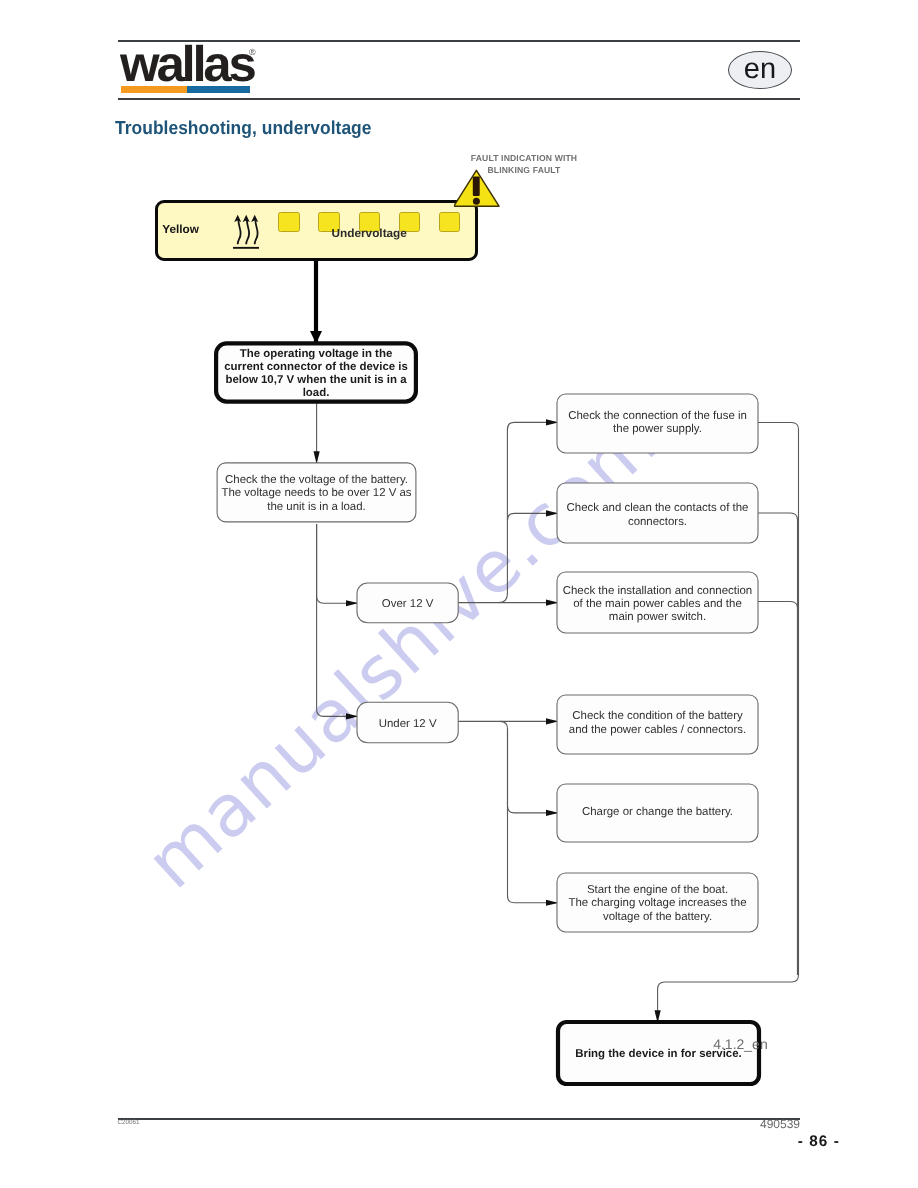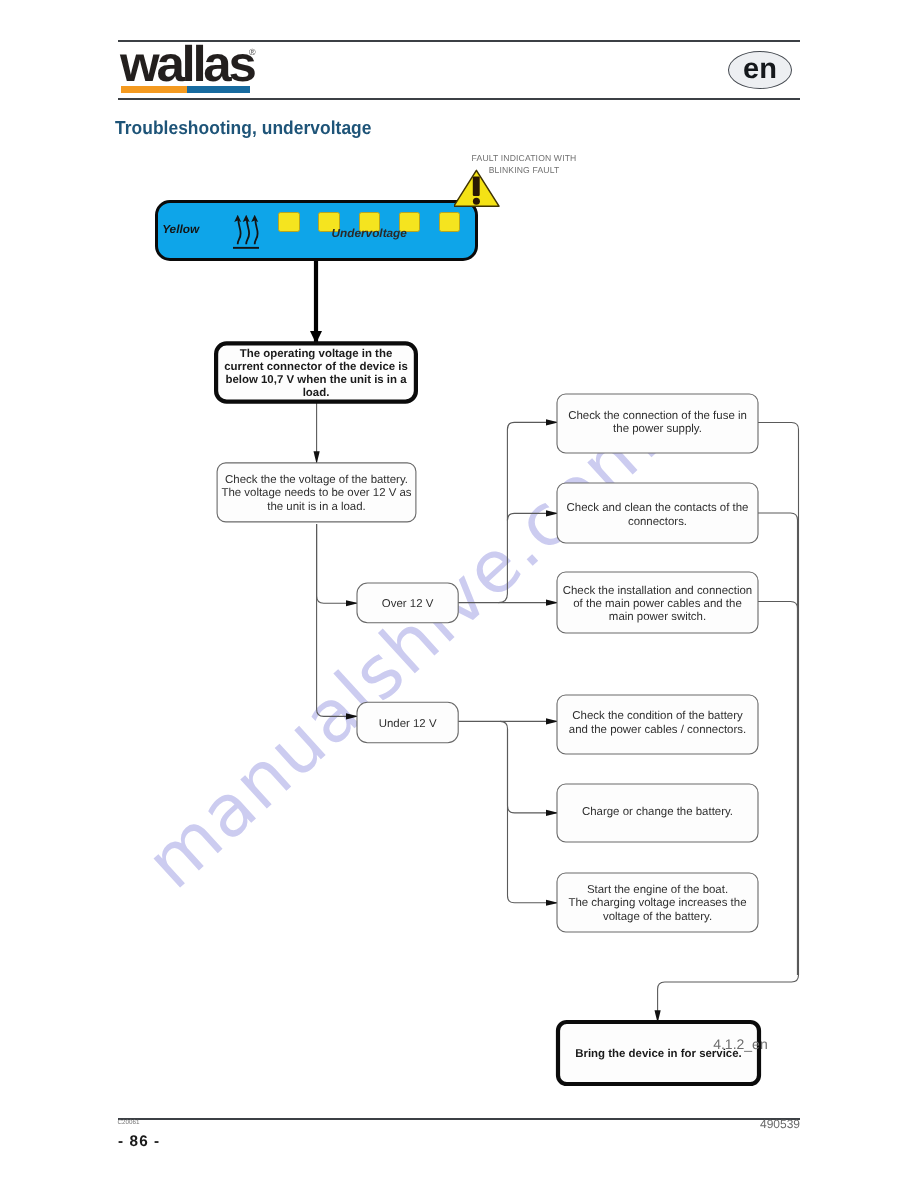--- a/index.html
+++ b/index.html
@@ -21,21 +21,21 @@
   #logo .barL{position:absolute;left:2.7px;top:45.5px;width:66.2px;height:7.2px;background:#f49a20;}
   #logo .barR{position:absolute;left:68.9px;top:45.5px;width:63.4px;height:7.2px;background:#176ba0;}
 
   #doctitle{position:absolute;left:178px;top:4px;width:360px;text-align:center;
         font-weight:bold;font-size:22.8px;color:#211f1f;line-height:26.6px;}
   #doctitle>div{transform:scaleX(1.03);}
 
   #langbadge{position:absolute;left:610px;top:11px;width:64px;height:38px;
         border:1.7px solid #43484f;border-radius:50%/50%;background:#edeff2;
         display:flex;align-items:center;justify-content:center;
-        font-weight:bold;font-size:29px;color:#15181c;padding-bottom:1px;box-sizing:border-box;}
+        font-weight:normal;font-size:29px;color:#15181c;padding-bottom:1px;box-sizing:border-box;}
 
   
   #sectiontitle{position:absolute;left:115px;top:117px;font-weight:bold;font-size:17.4px;
         color:#1e5478;letter-spacing:0.05px;transform:scaleY(1.08);transform-origin:left top;}
 
   
   #diagram{position:absolute;left:0;top:0;width:918px;height:1188px;}
 
   
   #watermark{position:absolute;left:0;top:0;width:918px;height:1188px;overflow:hidden;}
@@ -45,41 +45,41 @@
         transform-origin:left top;}
 
   #flow{position:absolute;left:0;top:0;}
   .nodebox{fill:#fdfdfd;}
   .nodebox.thin{stroke:#6a6a6a;stroke-width:1.1;}
   .nodebox.thick{stroke:#0b0b0b;stroke-width:4.2;}
   .nodetext{font-family:"Liberation Sans",sans-serif;font-size:11.45px;fill:#2f2f2f;}
   .nodetext.bold{font-weight:bold;fill:#1a1a1a;}
 
   #faultnote{position:absolute;left:404px;top:153.2px;width:240px;text-align:center;
-        font-size:8.6px;line-height:11.4px;color:#717171;letter-spacing:0.15px;}
+        font-size:8.6px;line-height:11.4px;color:#717171;letter-spacing:0.15px;font-weight:bold;}
 
   #panel{position:absolute;left:155px;top:200px;width:323px;height:61px;
-        border:3.8px solid #0a0a0a;border-radius:15px;background:#0ea5e9;box-sizing:border-box;font-style:italic;}
+        border:3.8px solid #0a0a0a;border-radius:9px;background:#fef9c3;box-sizing:border-box;}
   #panel .panel-label{position:absolute;left:4.2px;top:21.3px;font-size:11.8px;font-weight:bold;color:#141414;line-height:11.8px;}
   #panel .heat-icon{position:absolute;left:74.5px;top:12.2px;}
   #panel .leds{position:absolute;left:120.2px;top:9.3px;}
   #panel .led{position:absolute;top:0;width:21.5px;height:20px;background:#f5e41f;
         border:1.1px solid #b8a51c;border-radius:2.6px;box-sizing:border-box;}
   #panel .panel-status{position:absolute;left:173.5px;top:25px;font-size:11.8px;font-weight:bold;color:#2a2a2a;line-height:11.8px;}
 
   #warntri{position:absolute;left:454px;top:168px;}
 
   #figcode{position:absolute;left:713.2px;top:1040px;font-size:14px;line-height:9.2px;color:#6d6d6d;}
 
   
   #footer{position:absolute;left:118px;top:1118.3px;width:682px;}
   #footer .frule{position:absolute;left:0;top:0;width:682px;height:1.8px;background:#3c4045;}
   #footer .leftcode{position:absolute;left:-0.5px;top:2.2px;font-size:6.3px;line-height:6.3px;color:#777;}
   #footer .rightcode{position:absolute;left:554px;top:2.2px;width:128px;text-align:right;font-size:12px;line-height:8.8px;color:#6a6a6a;}
-  #footer .pageno{position:absolute;left:0;top:16.2px;width:722px;text-align:left;
+  #footer .pageno{position:absolute;left:0;top:16.2px;width:722px;text-align:right;
         font-weight:bold;font-size:15.3px;line-height:15.3px;color:#1a1a1a;letter-spacing:1.1px;}
 </style>
 </head>
 <body>
 
 <div class="page">
 
   <div id="header">
     <div class="hrule top"></div>
     <div class="hrule bot"></div>

